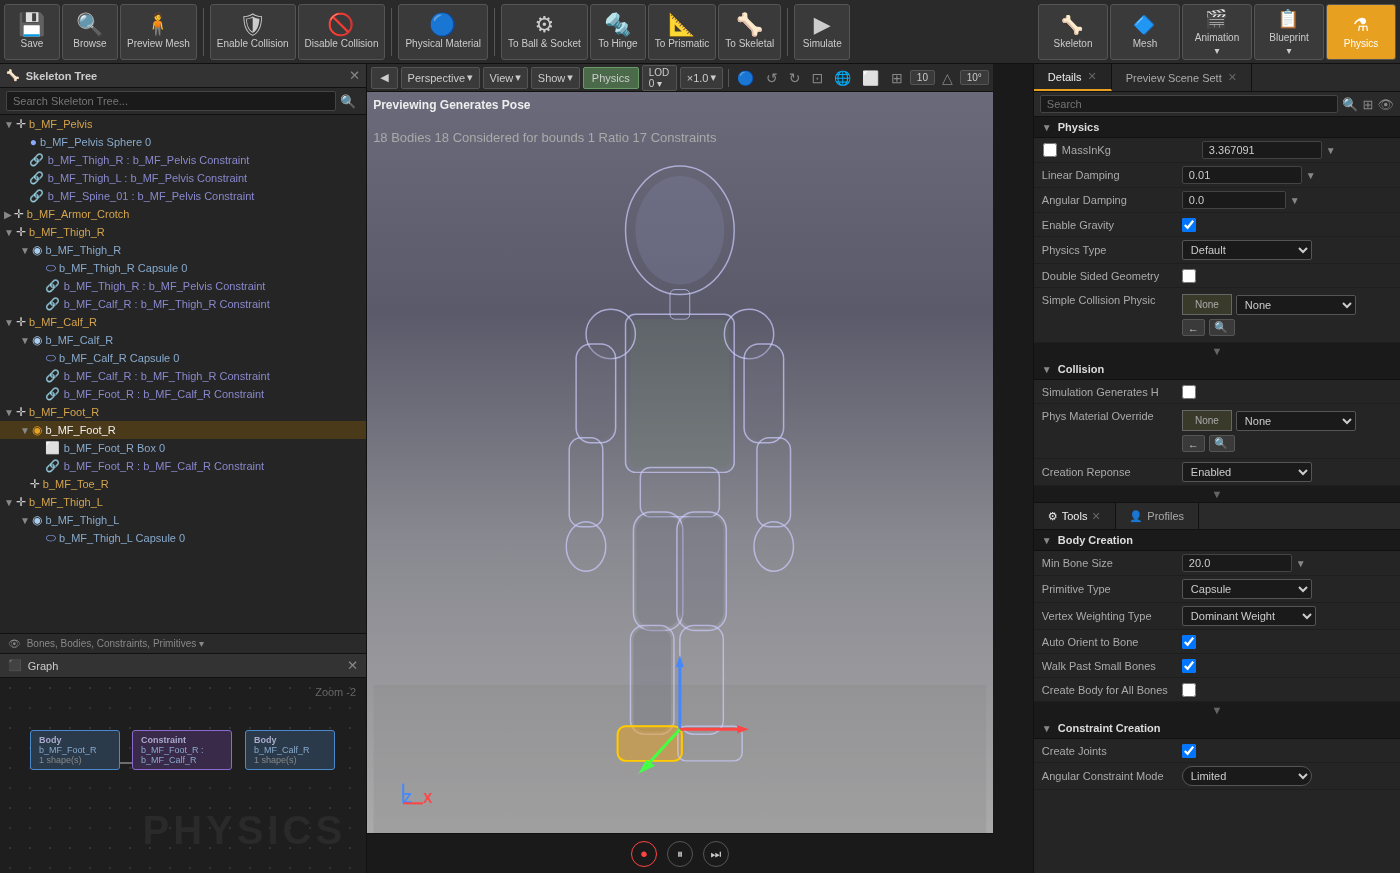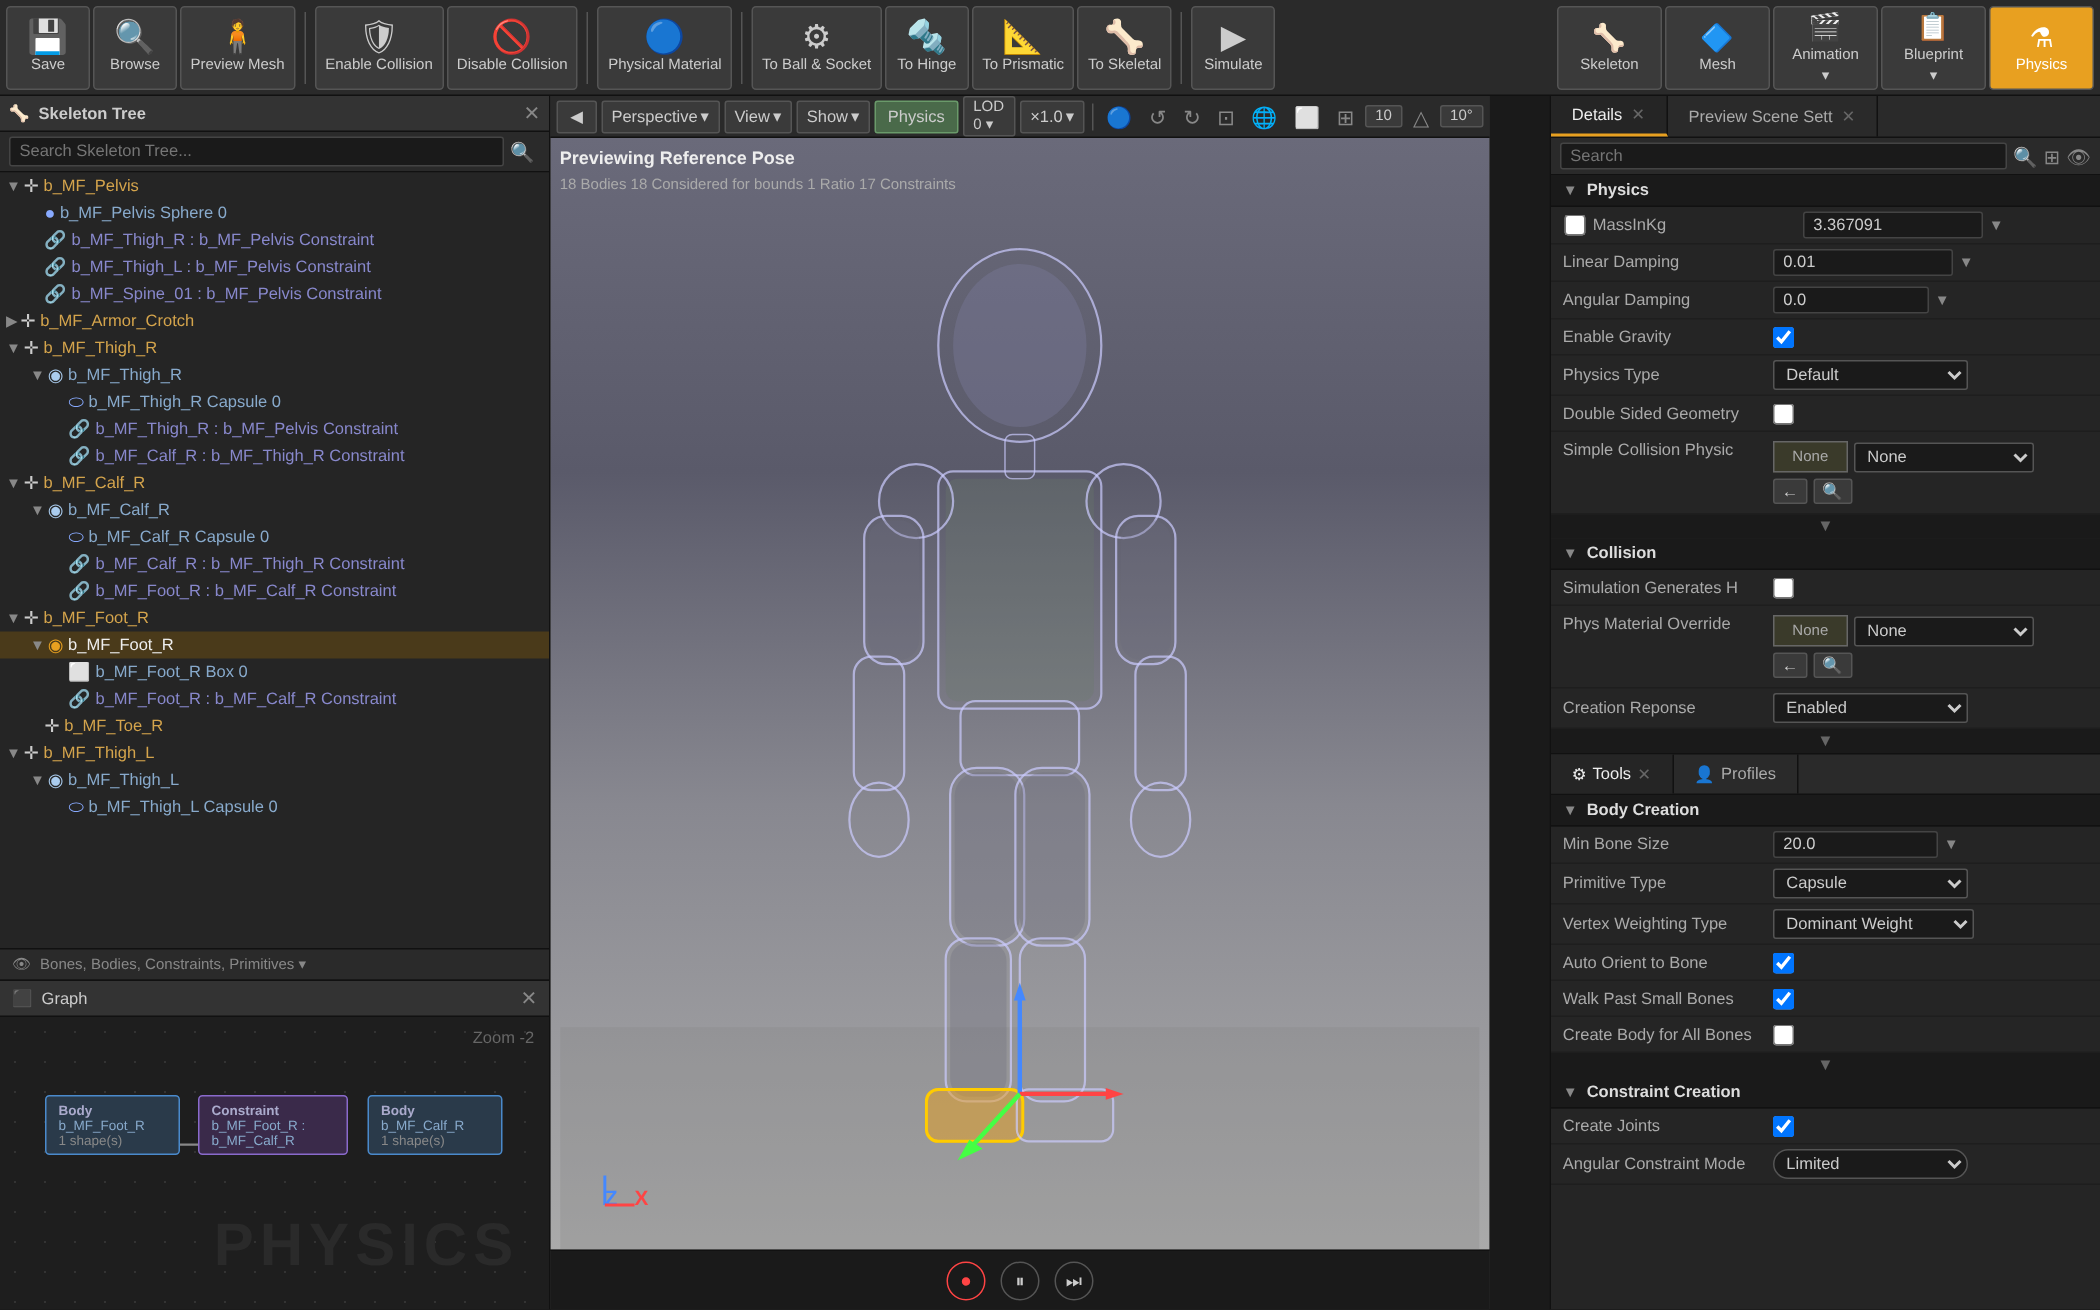--- a/index.html
+++ b/index.html
@@ -72,21 +72,21 @@
     
     #viewport { flex: 1; display: flex; flex-direction: column; background: #333; }
     .viewport-toolbar { display: flex; align-items: center; height: 28px; background: #2a2a2a; border-bottom: 1px solid #111; padding: 0 4px; gap: 3px; }
     .vp-btn { background: #3a3a3a; border: 1px solid #555; color: #ccc; padding: 2px 8px; font-size: 11px; cursor: pointer; border-radius: 2px; height: 22px; }
     .vp-btn.active { background: #4a6a4a; border-color: #6a9a6a; }
     .vp-dropdown { display: flex; align-items: center; gap: 2px; background: #3a3a3a; border: 1px solid #555; padding: 2px 6px; font-size: 11px; color: #ccc; cursor: pointer; border-radius: 2px; height: 22px; }
     .vp-icon-btn { background: none; border: none; color: #888; cursor: pointer; padding: 2px 4px; font-size: 14px; height: 22px; }
     .vp-sep { width: 1px; height: 18px; background: #555; margin: 0 2px; }
     .viewport-content { flex: 1; position: relative; overflow: hidden; background: #404040; }
     .vp-info { position: absolute; top: 6px; left: 6px; color: #eee; font-size: 12px; font-weight: bold; }
-    .vp-stats { position: absolute; top: 26px; left: 6px; color: #aaa; font-size: 10px; }
+    .vp-stats { position: absolute; top: 38px; left: 6px; color: #aaa; font-size: 13px; }
     .viewport-bottom { display: flex; align-items: center; justify-content: center; height: 40px; background: #1a1a1a; border-top: 1px solid #111; gap: 10px; }
     .playback-btn { background: none; border: 1px solid #555; color: #ccc; border-radius: 50%; width: 26px; height: 26px; cursor: pointer; display: flex; align-items: center; justify-content: center; font-size: 12px; }
 
     
     #right-panel { width: 370px; display: flex; flex-direction: column; background: #252525; border-left: 1px solid #111; overflow: hidden; margin-left: 40px; }
     .right-tabs { display: flex; align-items: center; height: 28px; background: #2a2a2a; border-bottom: 1px solid #111; }
     .right-tab { padding: 4px 14px; font-size: 11px; cursor: pointer; color: #aaa; border-right: 1px solid #111; height: 100%; display: flex; align-items: center; }
     .right-tab.active { background: #252525; color: #eee; border-bottom: 2px solid #e8a020; }
     .right-tab-close { margin-left: 6px; color: #666; cursor: pointer; }
     .details-search { display: flex; align-items: center; padding: 3px 6px; background: #2a2a2a; border-bottom: 1px solid #111; gap: 4px; }
@@ -452,21 +452,21 @@
       <button class="vp-icon-btn">🌐</button>
       <button class="vp-icon-btn">⬜</button>
       <button class="vp-icon-btn">⊞</button>
       <span style="background:#3a3a3a;border:1px solid #555;padding:1px 6px;font-size:10px;color:#ccc;border-radius:2px;">10</span>
       <button class="vp-icon-btn">△</button>
       <span style="background:#3a3a3a;border:1px solid #555;padding:1px 6px;font-size:10px;color:#ccc;border-radius:2px;">10°</span>
     </div>
 
     <div class="viewport-content">
       <div class="vp-grid-bg"></div>
-      <div class="vp-info">Previewing Reference Pose</div>
+      <div class="vp-info">Previewing Generates Pose</div>
       <div class="vp-stats">18 Bodies  18 Considered for bounds  1 Ratio  17 Constraints</div>
 
       <svg style="position:absolute;inset:0;width:100%;height:100%;" viewBox="0 0 620 750">
 
         <rect x="0" y="600" width="620" height="150" fill="#888" opacity="0.3"></rect>
 
         <ellipse cx="310" cy="140" rx="55" ry="65" fill="none" stroke="#ccccff" stroke-width="1.5" opacity="0.7"></ellipse>
         <ellipse cx="310" cy="140" rx="45" ry="55" fill="#7a7a9a" opacity="0.4"></ellipse>
 
         <rect x="300" y="200" width="20" height="30" rx="5" fill="none" stroke="#ccccff" stroke-width="1" opacity="0.7"></rect>

